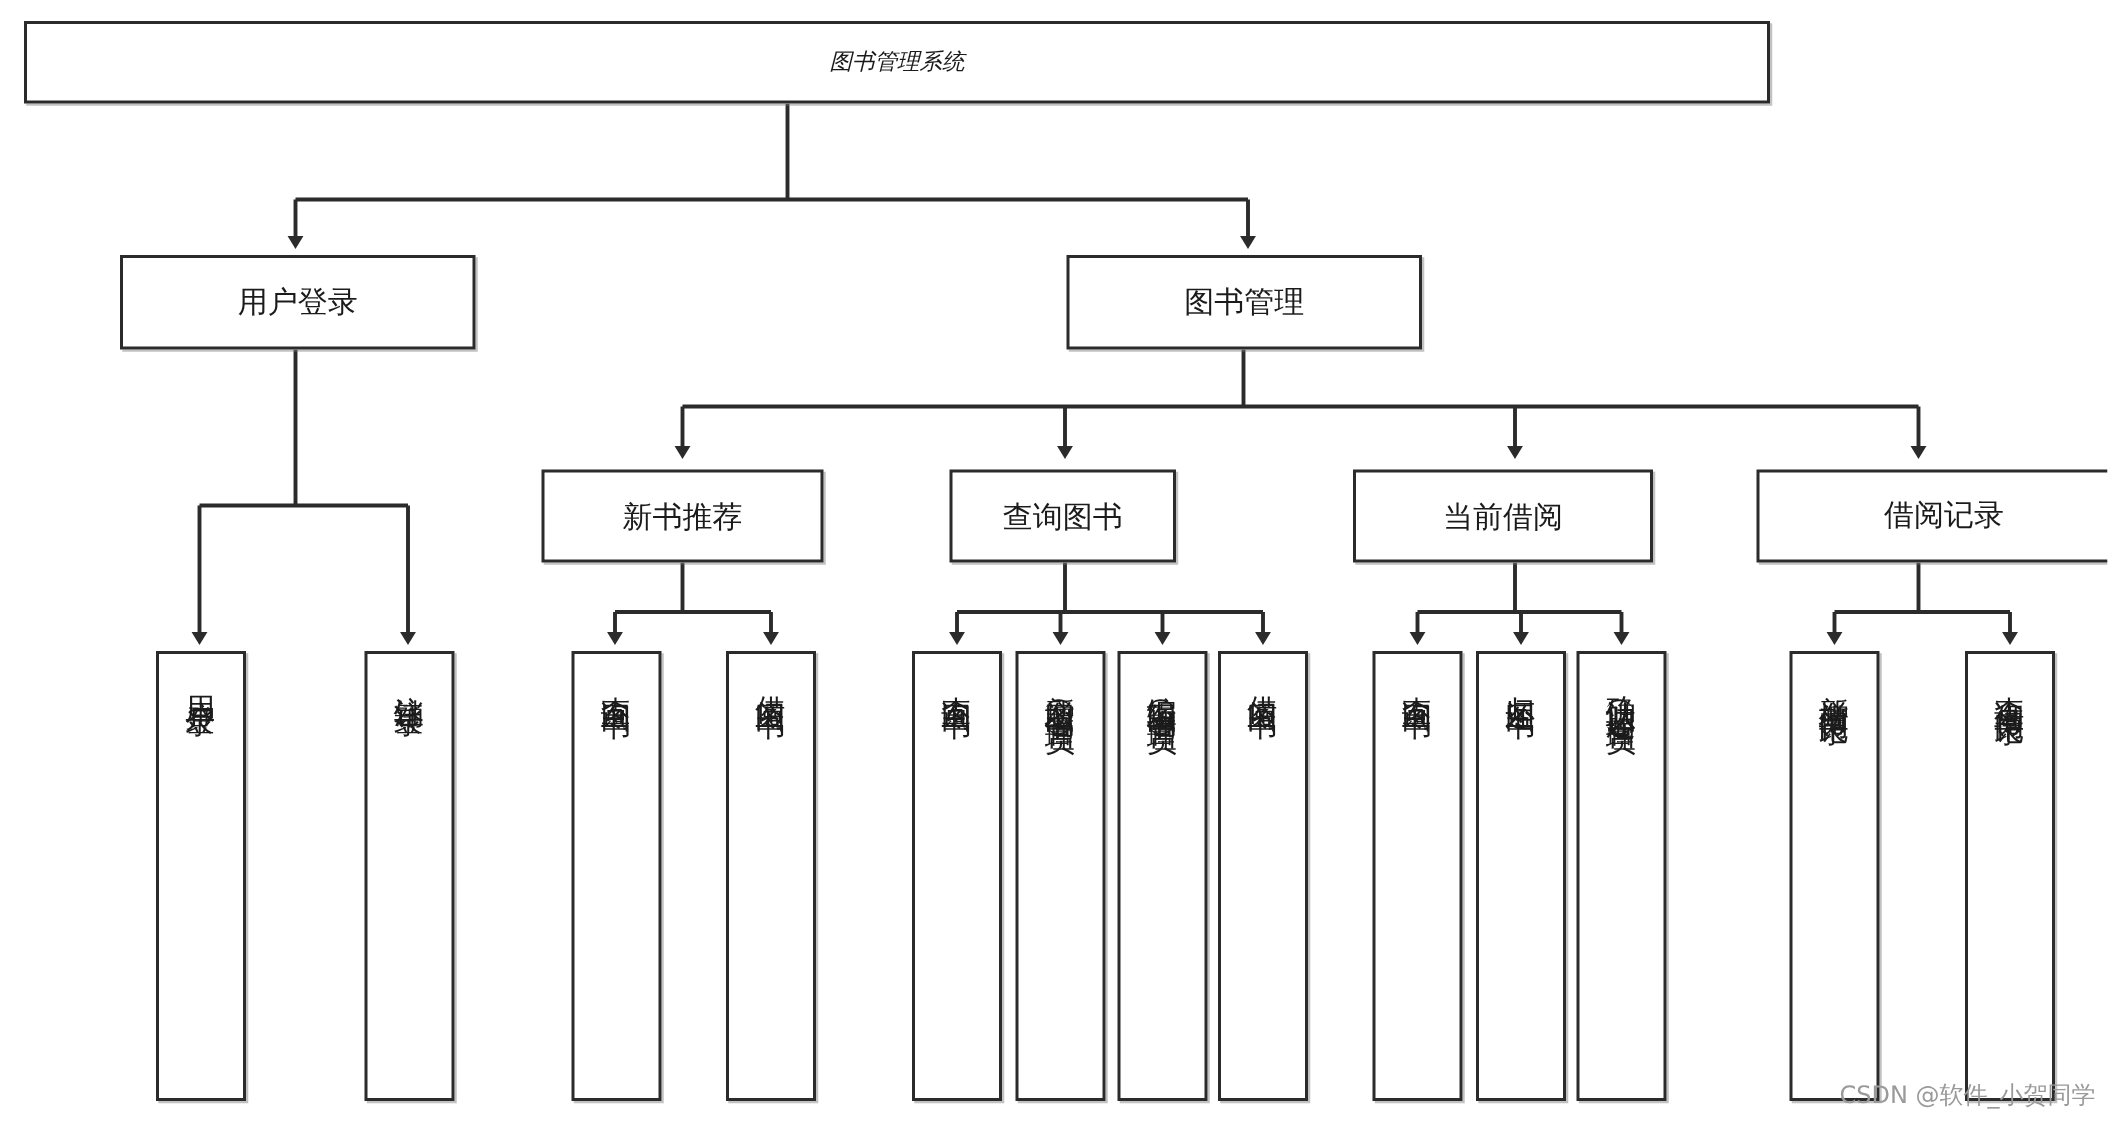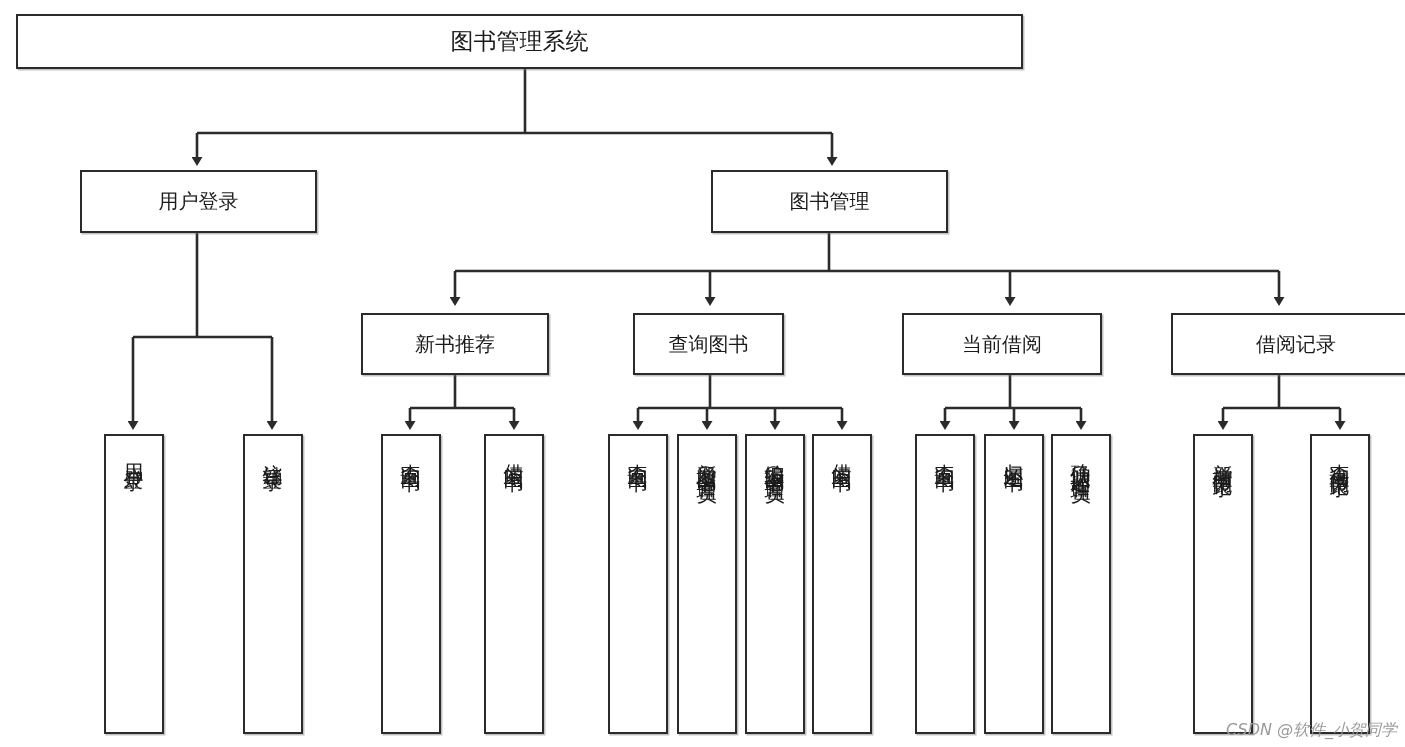--- a/index.html
+++ b/index.html
@@ -37,22 +37,23 @@
     color: #1b1b1b;
     box-shadow: 1.5px 1.5px 0 rgba(120,120,120,0.45);
   }
   .node .label {
     display: block;
     text-align: center;
     line-height: 1.12;
     white-space: nowrap;
   }
   .node.root {
-    left: 16px; top: 14px; width: 1007px; height: 55px;
-    font-size: 23px;
+    left: 16px; top: 14px; width: 1164px; height: 55px;
+    font-size: 15px;
+    font-style: italic;
   }
   .node.lvl1 {
     height: 63px;
     font-size: 20px;
   }
   .node.lvl2 {
     height: 62px;
     font-size: 20px;
   }
   
@@ -71,21 +72,20 @@
     line-height: 1;
     white-space: nowrap;
   }
   .watermark {
     position: absolute;
     right: 8px;
     bottom: 6px;
     font-size: 16px;
     color: #9a9a9a;
     white-space: nowrap;
-    font-style: italic;
   }
 </style>
 </head>
 <body>
 
 <div id="canvas">
 
   <svg id="wires" viewBox="0 0 1405 747" xmlns="http://www.w3.org/2000/svg">
     <defs>
       <marker id="arrow" markerWidth="9" markerHeight="11" refX="1" refY="5.5" orient="auto" markerUnits="userSpaceOnUse">

